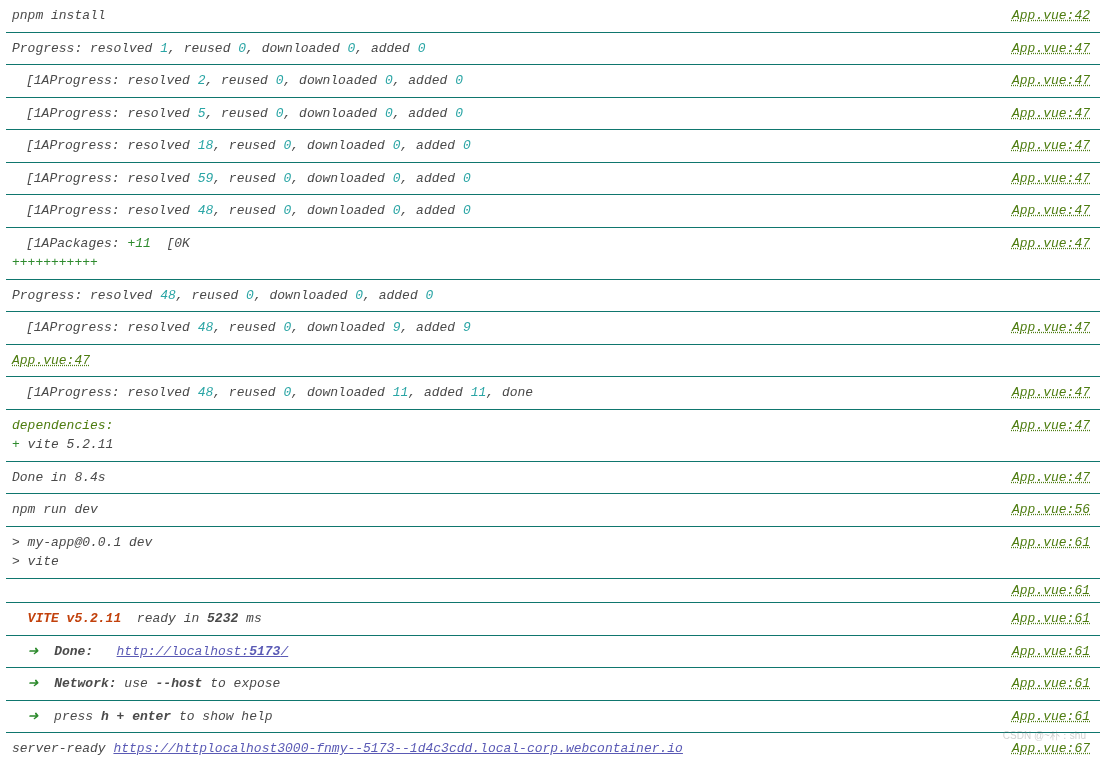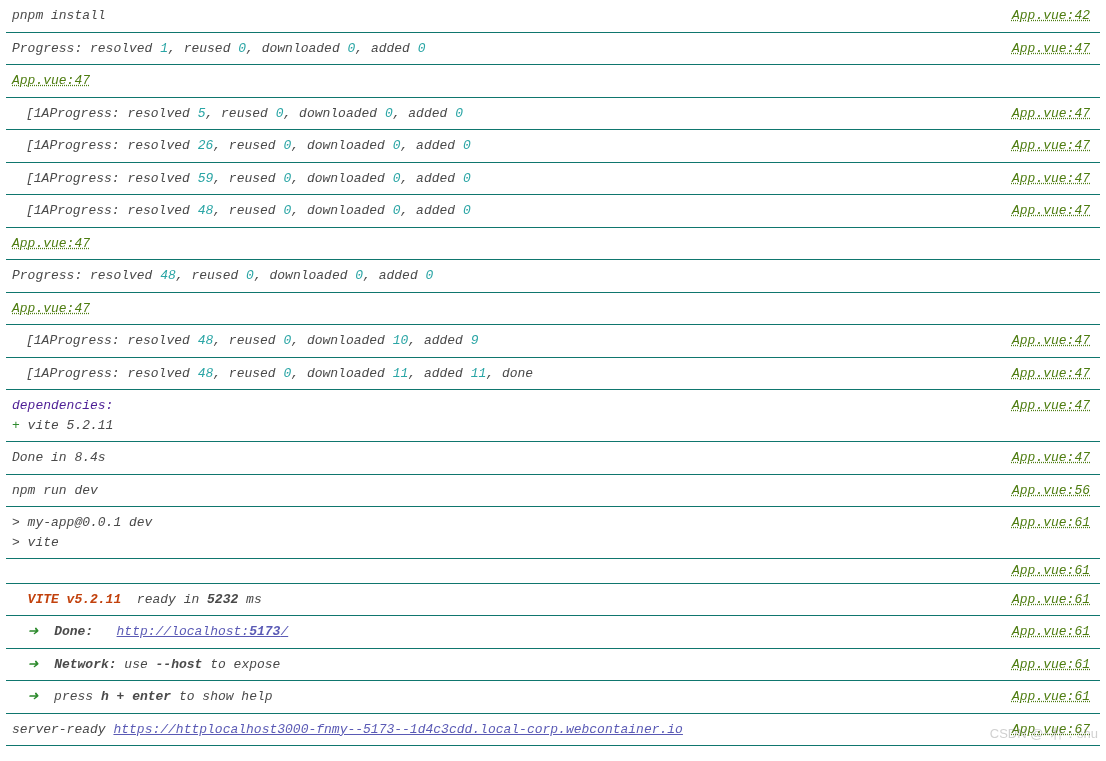--- a/index.html
+++ b/index.html
@@ -28,76 +28,78 @@
     white-space: nowrap;
   }
   .right a {
     color: #4d7c0f;
     text-decoration: underline dotted;
   }
   .left { white-space: pre-wrap; }
   .num-cyan { color: #2aa5a5; }
   .green { color: #2e8b2e; }
   .green-bold { color: #c2410c; font-weight: bold; }
-  .cyan { color: #4c1d95; text-align: right; }
+  .cyan { color: #4d7c0f; text-align: right; }
   .link { color: #5a5ab5; text-decoration: underline; }
   .link-bold { color: #5a5ab5; text-decoration: underline; font-weight: bold; margin-top: 20px; }
   .bold { font-weight: bold; }
   .watermark {
     position: fixed;
-    right: 8px;
+    right: 20px;
     bottom: 18px;
     color: rgba(120,120,120,0.35);
     font-family: sans-serif;
-    font-size: 13px;
+    font-size: 10px;
     pointer-events: none;
   }
 </style>
 </head>
 <body>
 
 <div class="console" id="console">
     <div class="row">
       <span class="left">pnpm install</span>
       <span class="right"><a>App.vue:42</a></span>
     </div>
     <div class="row">
       <span class="left">Progress: resolved <span class="num-cyan">1</span>, reused <span class="num-cyan">0</span>, downloaded <span class="num-cyan">0</span>, added <span class="num-cyan">0</span></span>
       <span class="right"><a>App.vue:47</a></span>
     </div>
     <div class="row indent">
+      <span class="left">[1AProgress: resolved <span class="num-cyan">2</span>, reused <span class="num-cyan">0</span>, downloaded <span class="num-cyan">0</span>, added <span class="num-cyan">0</span></span>
       <span class="right"><a>App.vue:47</a></span>
     </div>
     <div class="row indent">
       <span class="left">[1AProgress: resolved <span class="num-cyan">5</span>, reused <span class="num-cyan">0</span>, downloaded <span class="num-cyan">0</span>, added <span class="num-cyan">0</span></span>
       <span class="right"><a>App.vue:47</a></span>
     </div>
     <div class="row indent">
-      <span class="left">[1AProgress: resolved <span class="num-cyan">26</span>, reused <span class="num-cyan">0</span>, downloaded <span class="num-cyan">0</span>, added <span class="num-cyan">0</span></span>
+      <span class="left">[1AProgress: resolved <span class="num-cyan">18</span>, reused <span class="num-cyan">0</span>, downloaded <span class="num-cyan">0</span>, added <span class="num-cyan">0</span></span>
       <span class="right"><a>App.vue:47</a></span>
     </div>
     <div class="row indent">
       <span class="left">[1AProgress: resolved <span class="num-cyan">59</span>, reused <span class="num-cyan">0</span>, downloaded <span class="num-cyan">0</span>, added <span class="num-cyan">0</span></span>
       <span class="right"><a>App.vue:47</a></span>
     </div>
     <div class="row indent">
       <span class="left">[1AProgress: resolved <span class="num-cyan">48</span>, reused <span class="num-cyan">0</span>, downloaded <span class="num-cyan">0</span>, added <span class="num-cyan">0</span></span>
       <span class="right"><a>App.vue:47</a></span>
     </div>
     <div class="row indent">
+      <span class="left">[1APackages: <span class="green">+11</span>  [0K<br><span class="green" style="margin-left:-14px;">+++++++++++</span></span>
       <span class="right"><a>App.vue:47</a></span>
     </div>
     <div class="row">
       <span class="left">Progress: resolved <span class="num-cyan">48</span>, reused <span class="num-cyan">0</span>, downloaded <span class="num-cyan">0</span>, added <span class="num-cyan">0</span></span>
     </div>
     <div class="row indent">
+      <span class="left">[1AProgress: resolved <span class="num-cyan">48</span>, reused <span class="num-cyan">0</span>, downloaded <span class="num-cyan">9</span>, added <span class="num-cyan">9</span></span>
       <span class="right"><a>App.vue:47</a></span>
     </div>
     <div class="row indent">
-      <span class="left">[1AProgress: resolved <span class="num-cyan">48</span>, reused <span class="num-cyan">0</span>, downloaded <span class="num-cyan">10</span>, added <span class="num-cyan">9</span></span>
       <span class="right"><a>App.vue:47</a></span>
     </div>
     <div class="row indent">
       <span class="left">[1AProgress: resolved <span class="num-cyan">48</span>, reused <span class="num-cyan">0</span>, downloaded <span class="num-cyan">11</span>, added <span class="num-cyan">11</span>, done</span>
       <span class="right"><a>App.vue:47</a></span>
     </div>
     <div class="row">
       <span class="left"><span class="cyan">dependencies:</span><br><span class="green">+ </span>vite 5.2.11</span>
       <span class="right"><a>App.vue:47</a></span>
     </div>

